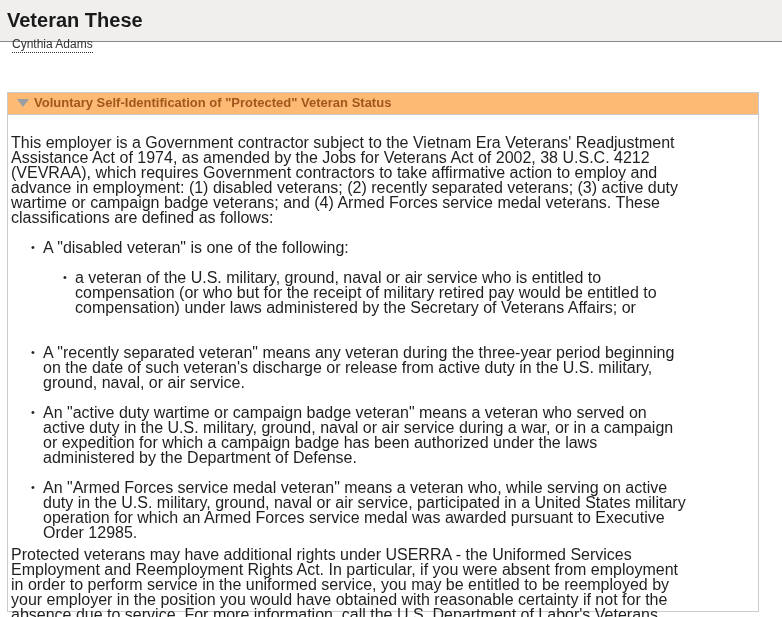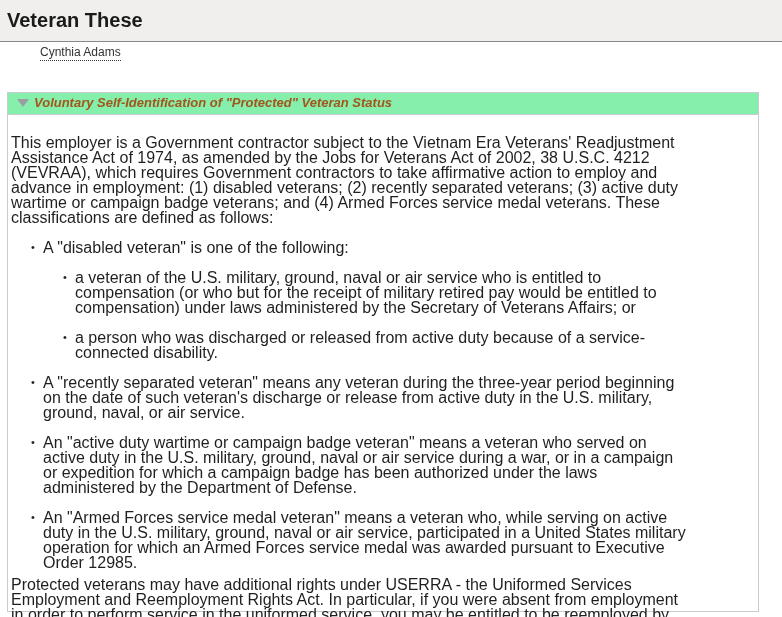--- a/index.html
+++ b/index.html
@@ -2,26 +2,26 @@
 <html><head>
 <meta charset="utf-8">
 <style>
   html, body { margin:0; padding:0; background:#ffffff; }
   body { width:782px; height:617px; position:relative; overflow:hidden;
          font-family:"Liberation Sans", sans-serif; color:#1f1f1f; }
   .page-header { position:absolute; left:0; top:0; width:782px; height:42px;
                  background:#f0efed; border-bottom:1px solid #888888; box-sizing:border-box; }
   .page-title { position:absolute; left:7px; top:8px; font-size:20px; font-weight:bold;
                 color:#1a1a1a; margin:0; line-height:24px; }
-  .employee-name { position:absolute; left:12px; top:45px; font-size:12px; color:#333;
-                   border-bottom:1px dotted #333; line-height:14px; padding-bottom:1px;margin-left:28px; }
+  .employee-name { position:absolute; left:12px; top:37px; font-size:12px; color:#333;
+                   border-bottom:1px dotted #333; line-height:14px; padding-bottom:1px; }
   .panel { position:absolute; left:7px; top:92px; width:752px; height:520px;
            border:1px solid #c8cbd0; box-sizing:border-box; background:#fff; }
-  .panel-header { height:21px; background:#86efac; border-bottom:1px solid #c8cbd0;
-                  position:relative;font-style:italic; }
+  .panel-header { height:21px; background:#fdba74; border-bottom:1px solid #c8cbd0;
+                  position:relative; }
   .collapse-icon { position:absolute; left:9px; top:6px; width:0; height:0;
                    border-left:6px solid transparent; border-right:6px solid transparent;
                    border-top:8px solid #9a9ea3; cursor:pointer; }
   .panel-title { position:absolute; left:26px; top:2px; font-size:13px; font-weight:bold;
                  color:#a2561c; line-height:16px; cursor:pointer; }
   .panel-body { position:absolute; left:4px; top:41px; width:680px; font-size:16px;
                 line-height:15px; color:#1f1f1f; }
   .panel-body p { margin:0; }
   ul.l1 { margin:0; padding:0 0 0 20px; list-style:none; }
   ul.l2 { margin:0; padding:0 0 0 20px; list-style:none; }
@@ -48,21 +48,20 @@
 <div class="panel-body" style="left:11px; top:135px;">
   <p>This employer is a Government contractor subject to the Vietnam Era Veterans' Readjustment Assistance Act of 1974, as amended by the Jobs for Veterans Act of 2002, 38 U.S.C. 4212 (VEVRAA), which requires Government contractors to take affirmative action to employ and advance in employment: (1) disabled veterans; (2) recently separated veterans; (3) active duty wartime or campaign badge veterans; and (4) Armed Forces service medal veterans. These classifications are defined as follows:</p>
   <div class="spacer"></div>
   <ul class="l1">
     <li>
       <span>A "disabled veteran" is one of the following:</span>
       <div class="spacer"></div>
       <ul class="l2">
         <li><span>a veteran of the U.S. military, ground, naval or air service who is entitled to compensation (or who but for the receipt of military retired pay would be entitled to compensation) under laws administered by the Secretary of Veterans Affairs; or</span></li>
         <div class="spacer"></div>
-        <li><span>a person who was discharged or released from active duty because of a service-connected disability.</span></li>
       </ul>
       <div class="spacer"></div>
     </li>
     <li><span>A "recently separated veteran" means any veteran during the three-year period beginning on the date of such veteran's discharge or release from active duty in the U.S. military, ground, naval, or air service.</span></li>
     <div class="spacer"></div>
     <li><span>An "active duty wartime or campaign badge veteran" means a veteran who served on active duty in the U.S. military, ground, naval or air service during a war, or in a campaign or expedition for which a campaign badge has been authorized under the laws administered by the Department of Defense.</span></li>
     <div class="spacer"></div>
     <li><span>An "Armed Forces service medal veteran" means a veteran who, while serving on active duty in the U.S. military, ground, naval or air service, participated in a United States military operation for which an Armed Forces service medal was awarded pursuant to Executive Order 12985.</span></li>
   </ul>
   <div style="height:7px"></div>

